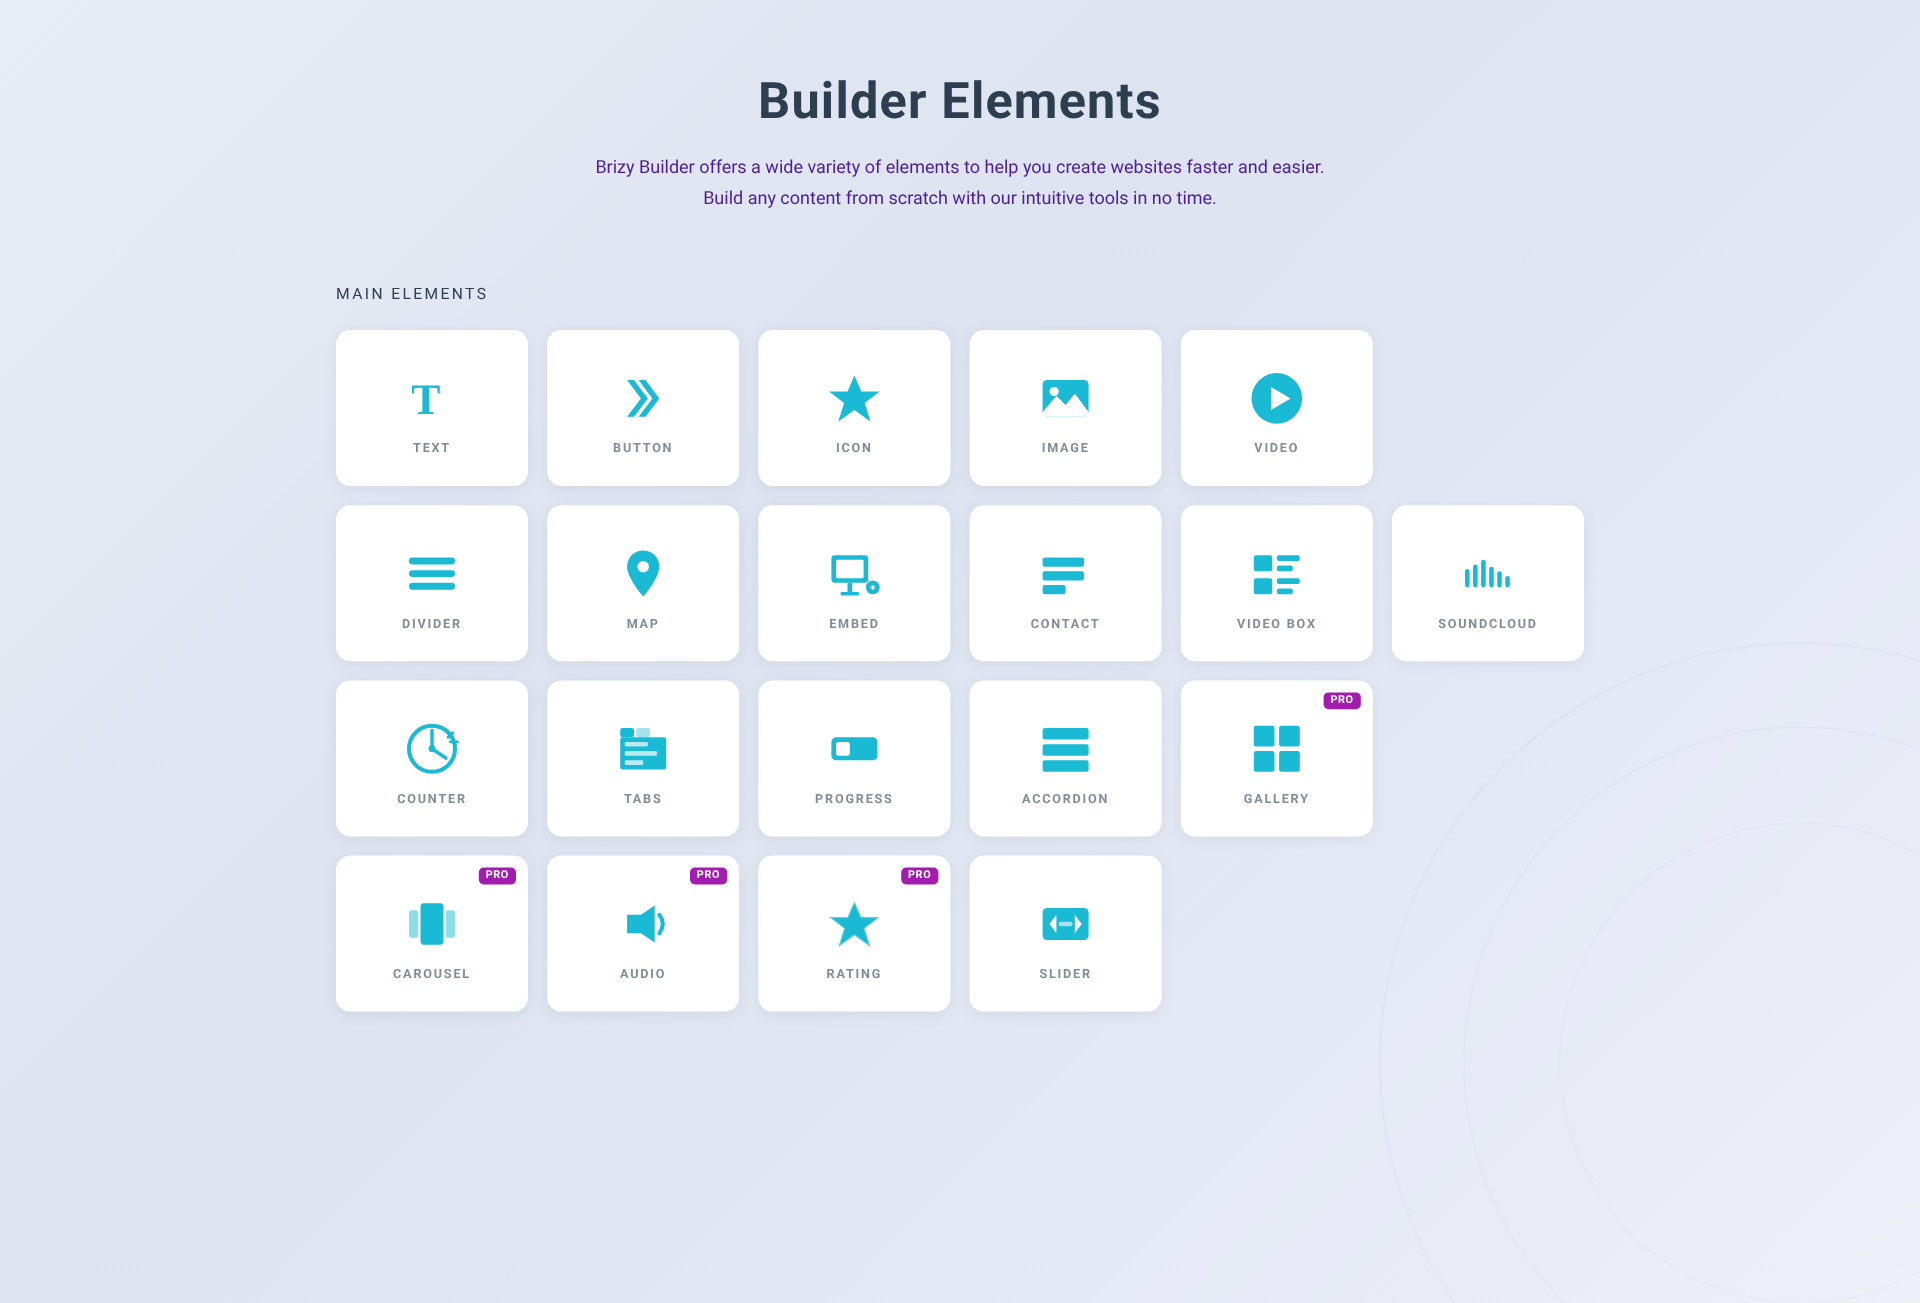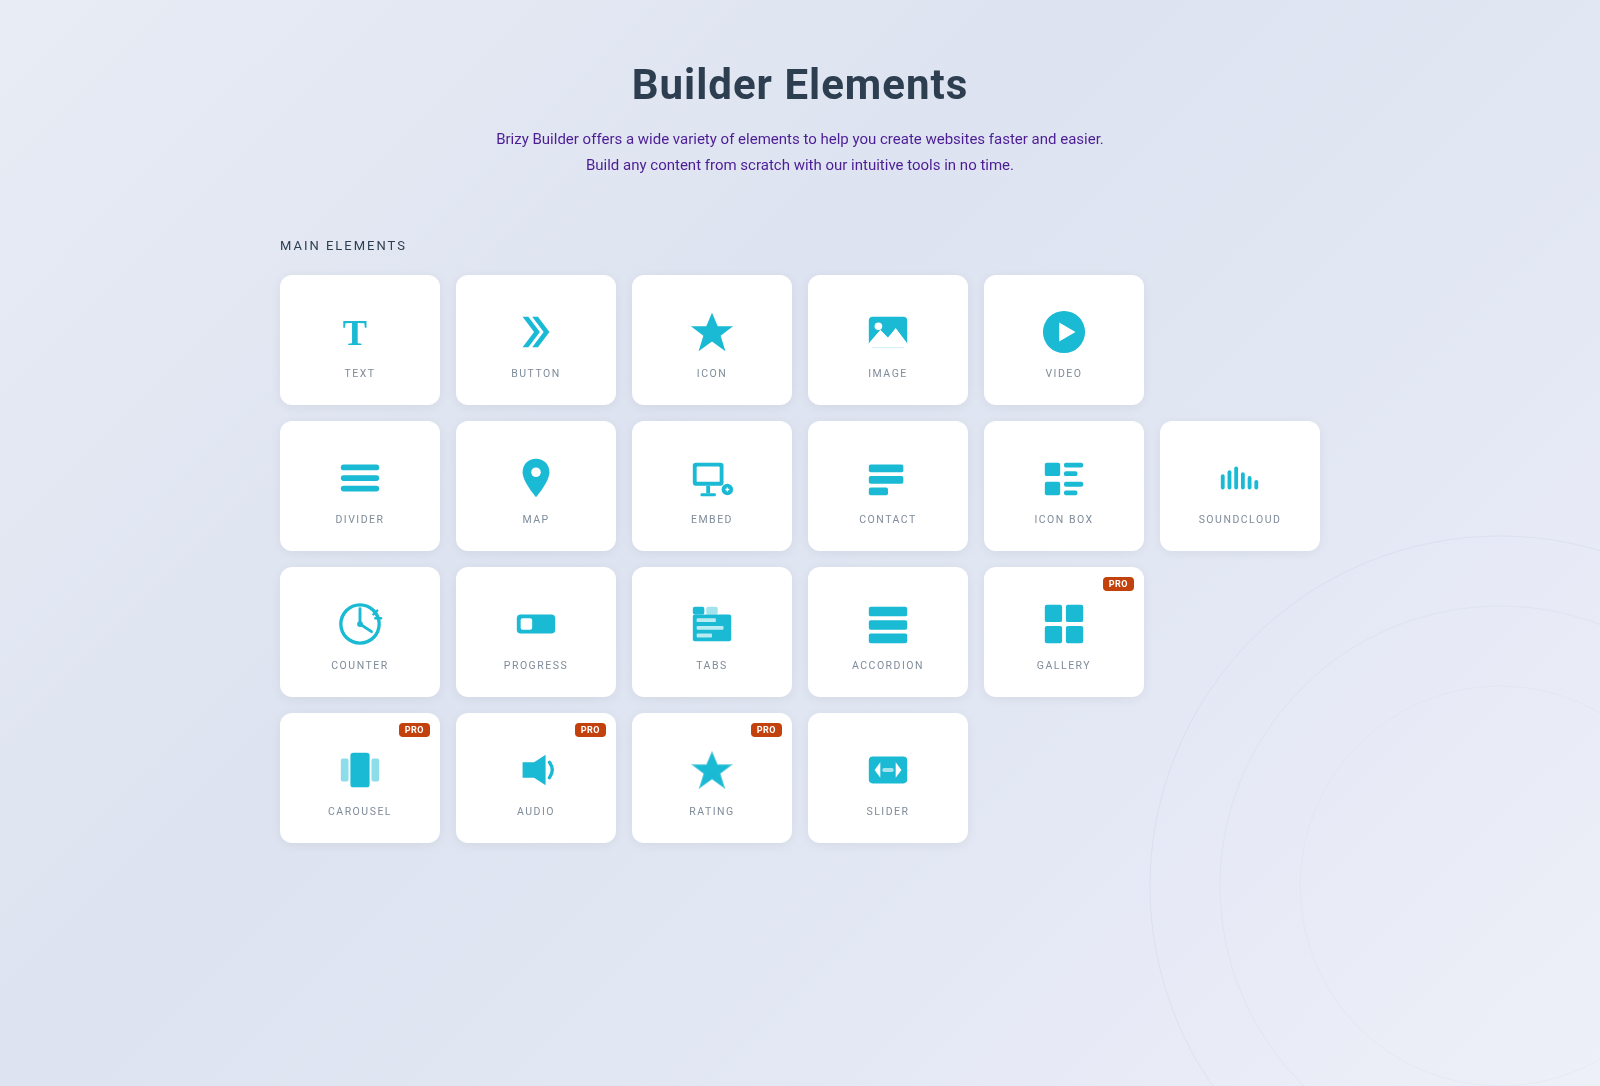--- a/index.html
+++ b/index.html
@@ -66,30 +66,30 @@
       margin-bottom: 12px;
       color: #1ab9d4;
     }
     .card-icon svg {
       width: 100%;
       height: 100%;
       fill: #1ab9d4;
     }
     .card-label {
       font-size: 10.5px;
-      font-weight: 400;
+      font-weight: 700;
       letter-spacing: 1.5px;
       color: #7f8c9a;
       text-align: center;
     }
     .pro-badge {
       position: absolute;
       top: 10px;
       right: 10px;
-      background: #c2410c;
+      background: #a21caf;
       color: #fff;
       font-size: 9px;
       font-weight: 700;
       letter-spacing: 0.5px;
       padding: 2px 6px;
       border-radius: 4px;
     }
     .decoration {
       position: fixed;
       bottom: 0;
@@ -226,21 +226,21 @@
         <div class="card-icon">
           <svg viewBox="0 0 48 48" xmlns="http://www.w3.org/2000/svg">
             <rect x="4" y="8" width="16" height="14" rx="2" fill="#1ab9d4"></rect>
             <rect x="24" y="8" width="20" height="5" rx="2" fill="#1ab9d4"></rect>
             <rect x="24" y="17" width="14" height="5" rx="2" fill="#1ab9d4"></rect>
             <rect x="4" y="28" width="16" height="14" rx="2" fill="#1ab9d4"></rect>
             <rect x="24" y="28" width="20" height="5" rx="2" fill="#1ab9d4"></rect>
             <rect x="24" y="37" width="14" height="5" rx="2" fill="#1ab9d4"></rect>
           </svg>
         </div>
-        <span class="card-label">ICON BOX</span>
+        <span class="card-label">VIDEO BOX</span>
       </div>
 
       <div class="card">
         <div class="card-icon">
           <svg viewBox="0 0 48 48" xmlns="http://www.w3.org/2000/svg">
             <rect x="4" y="20" width="4" height="16" rx="2" fill="#1ab9d4"></rect>
             <rect x="11" y="16" width="4" height="20" rx="2" fill="#1ab9d4"></rect>
             <rect x="18" y="12" width="4" height="24" rx="2" fill="#1ab9d4"></rect>
             <rect x="25" y="18" width="4" height="18" rx="2" fill="#1ab9d4"></rect>
             <rect x="32" y="22" width="4" height="14" rx="2" fill="#1ab9d4"></rect>
@@ -264,44 +264,44 @@
             <path d="M40 18 L46 18" stroke="#1ab9d4" stroke-width="2.5" stroke-linecap="round"></path>
           </svg>
         </div>
         <span class="card-label">COUNTER</span>
       </div>
 
 
       <div class="card">
         <div class="card-icon">
           <svg viewBox="0 0 48 48" xmlns="http://www.w3.org/2000/svg">
-            <rect x="4" y="14" width="40" height="20" rx="4" fill="#1ab9d4"></rect>
-            <rect x="8" y="18" width="12" height="12" rx="2" fill="white"></rect>
-          </svg>
-        </div>
-        <span class="card-label">PROGRESS</span>
-      </div>
-
-      <div class="card">
-        <div class="card-icon">
-          <svg viewBox="0 0 48 48" xmlns="http://www.w3.org/2000/svg">
             <rect x="4" y="6" width="12" height="8" rx="2" fill="#1ab9d4"></rect>
             <rect x="18" y="6" width="12" height="8" rx="2" fill="#1ab9d4" opacity="0.4"></rect>
             <rect x="4" y="14" width="40" height="28" rx="2" fill="#1ab9d4"></rect>
             <rect x="8" y="18" width="20" height="4" rx="1" fill="white" opacity="0.7"></rect>
             <rect x="8" y="26" width="28" height="4" rx="1" fill="white" opacity="0.7"></rect>
             <rect x="8" y="34" width="16" height="4" rx="1" fill="white" opacity="0.7"></rect>
           </svg>
         </div>
         <span class="card-label">TABS</span>
       </div>
 
       <div class="card">
         <div class="card-icon">
           <svg viewBox="0 0 48 48" xmlns="http://www.w3.org/2000/svg">
+            <rect x="4" y="14" width="40" height="20" rx="4" fill="#1ab9d4"></rect>
+            <rect x="8" y="18" width="12" height="12" rx="2" fill="white"></rect>
+          </svg>
+        </div>
+        <span class="card-label">PROGRESS</span>
+      </div>
+
+      <div class="card">
+        <div class="card-icon">
+          <svg viewBox="0 0 48 48" xmlns="http://www.w3.org/2000/svg">
             <rect x="4" y="6" width="40" height="10" rx="2" fill="#1ab9d4"></rect>
             <rect x="4" y="20" width="40" height="10" rx="2" fill="#1ab9d4"></rect>
             <rect x="4" y="34" width="40" height="10" rx="2" fill="#1ab9d4"></rect>
           </svg>
         </div>
         <span class="card-label">ACCORDION</span>
       </div>
 
       <div class="card">
         <span class="pro-badge">PRO</span>

